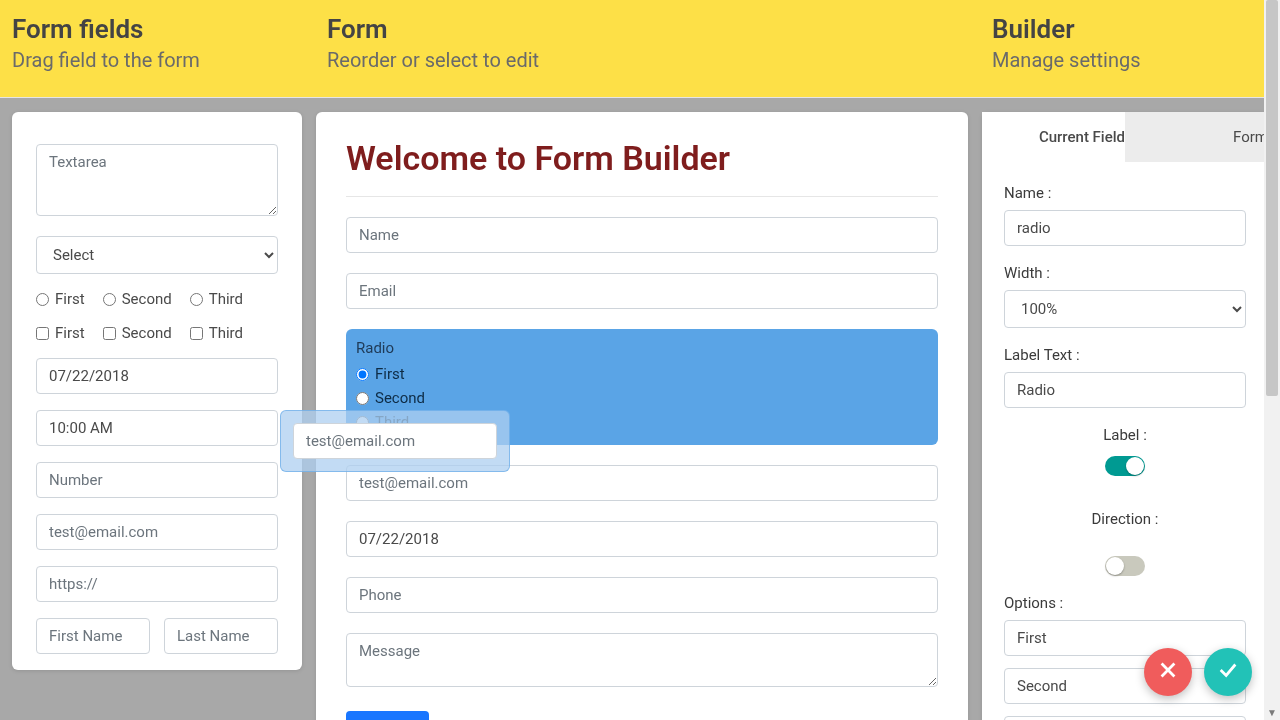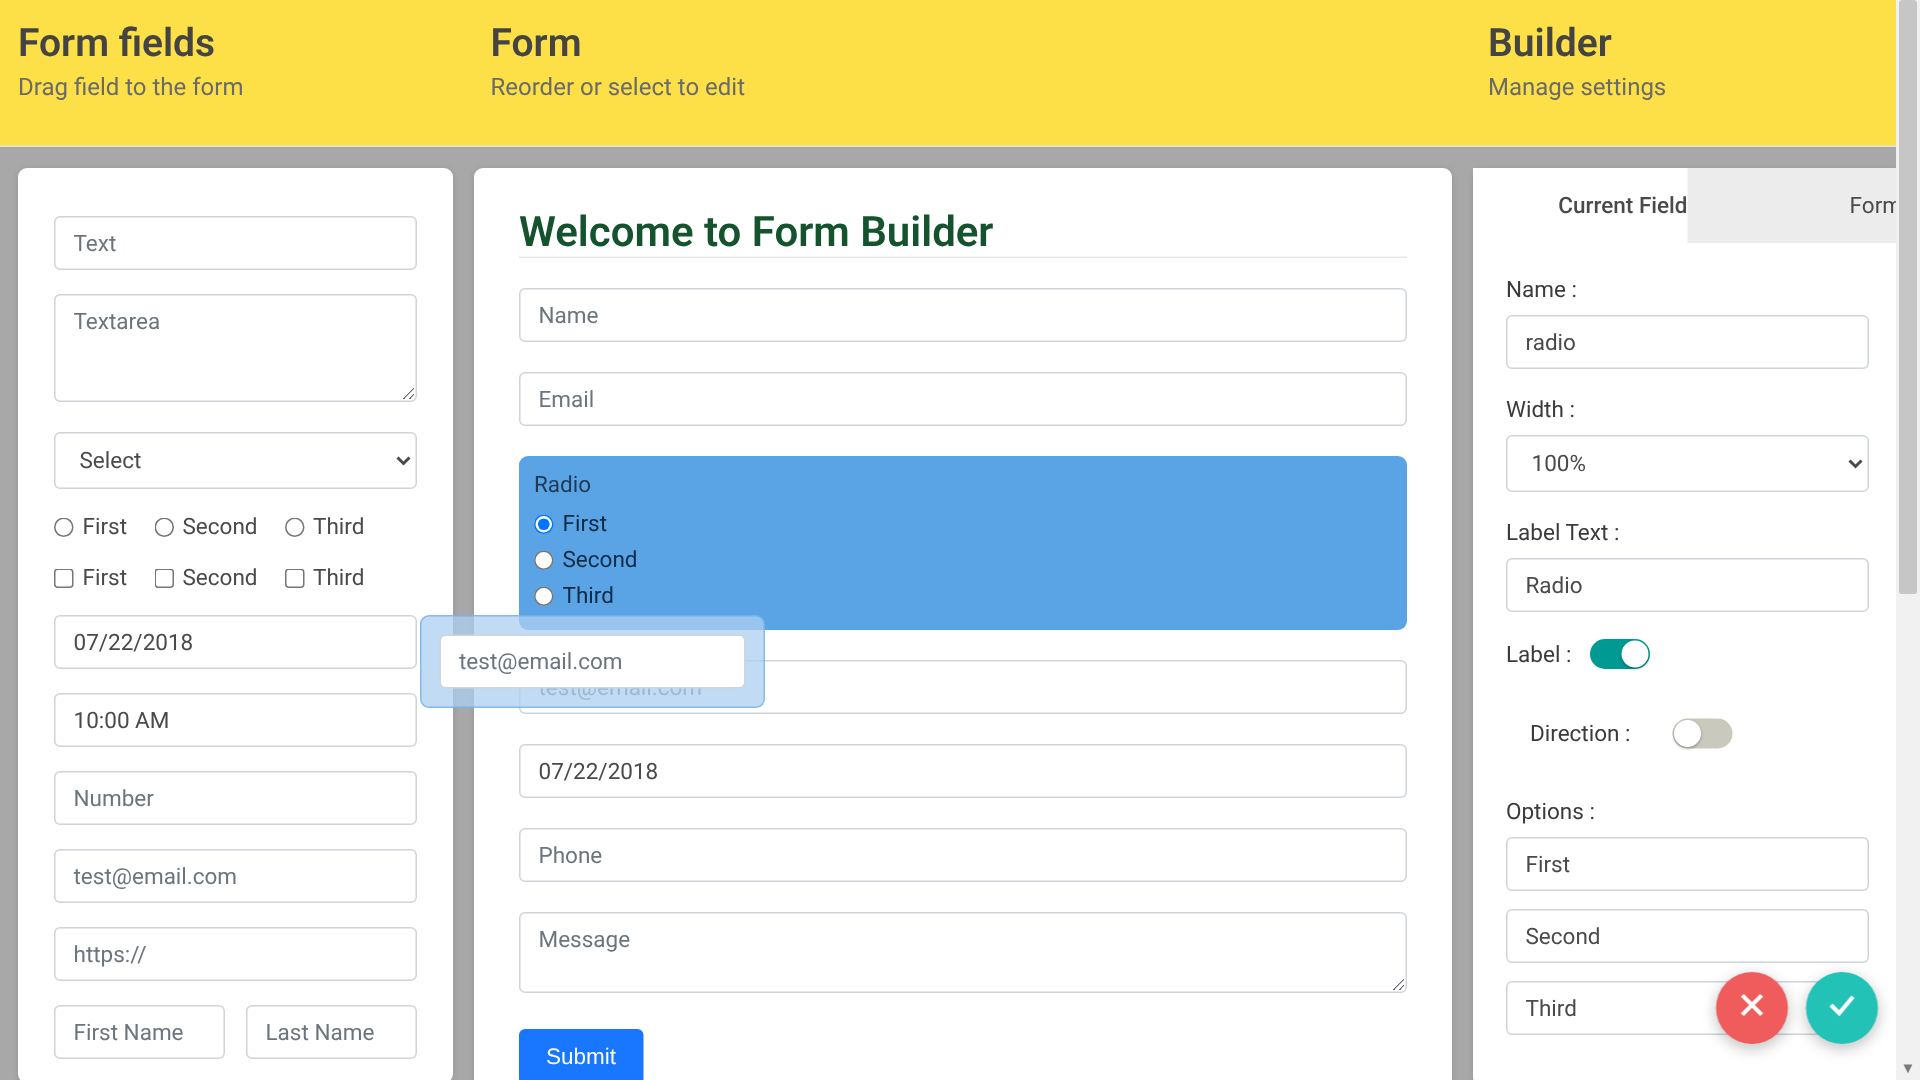--- a/index.html
+++ b/index.html
@@ -16,21 +16,21 @@
     border-bottom: 1px solid #e5e5e5;
     height: 98px;
   }
   .top-col {
     padding: 14px 12px 10px 12px;
   }
   .top-col.left { width: 315px; }
   .top-col.mid  { flex: 1; }
   .top-col.right{ width: 300px; }
   .top-title { font-size: 26px; font-weight: 600; color: #444; }
-  .top-sub   { font-size: 16px; color: #6a6a6a; margin-top: 4px; }
+  .top-sub   { font-size: 20px; color: #6a6a6a; margin-top: 4px; }
 
   .workspace {
     display: flex;
     gap: 14px;
     padding: 14px 12px 8px 12px;
     align-items: flex-start;
   }
 
   .panel {
     background: #fff;
@@ -54,21 +54,21 @@
   textarea.field-input { resize: both; height: 72px; }
   .field-input::placeholder { color: #6c757d; }
   .mb { margin-bottom: 16px; }
 
   .radio-row, .check-row { display:flex; gap: 18px; font-size: 15px; color:#4a4a4a; }
   .radio-row label, .check-row label { display:flex; align-items:center; gap:6px; }
 
   .half-row { display:flex; gap: 14px; }
   .half-row .field-input { flex:1; }
 
-  .form-title { font-size: 28px; font-weight: 600; color:#14532d; }
+  .form-title { font-size: 34px; font-weight: 600; color:#7f1d1d; margin-bottom: 18px; }
   .hr { border: none; border-top: 1px solid #e6e6e6; margin-bottom: 20px; }
 
   .form-field { margin-bottom: 20px; }
   .form-field .field-input { width:100%; }
 
   .selected-block {
     background: #5aa4e6;
     border-radius: 6px;
     padding: 10px 10px 14px 10px;
     color: #1b3b59;
@@ -124,21 +124,21 @@
     background:#c9c9bd; position:relative; vertical-align:middle; cursor:pointer;
   }
   .toggle .knob {
     width:18px; height:18px; border-radius:50%; background:#fff;
     position:absolute; top:1px; left:1px; transition:.15s;
     box-shadow:0 1px 2px rgba(0,0,0,.3);
   }
   .toggle.on { background:#009a92; }
   .toggle.on .knob { left:21px; }
 
-  .row-inline { display:flex; align-items:center; gap:12px; }
+  .row-inline { display:flex; align-items:center; gap:12px;flex-direction:column; }
 
   .fab {
     position:fixed; bottom:24px; width:48px; height:48px; border-radius:50%;
     display:flex; align-items:center; justify-content:center;
     box-shadow:0 3px 10px rgba(0,0,0,.25); cursor:pointer;
   }
   .fab.cancel { right: 88px; background:#f05c5c; }
   .fab.ok     { right: 28px; background:#22c2b7; }
   .fab svg { width:22px; height:22px; fill:none; stroke:#fff; stroke-width:3; }
 
@@ -173,21 +173,20 @@
   </div>
   <div class="top-col right">
     <div class="top-title">Builder</div>
     <div class="top-sub">Manage settings</div>
   </div>
 </div>
 
 <div class="workspace">
 
   <div class="panel left">
-    <div class="mb"><input class="field-input" placeholder="Text" style=""></div>
     <div class="mb"><textarea class="field-input" placeholder="Textarea" style=""></textarea></div>
     <div class="mb">
       <select class="field-input">
         <option>Select</option>
       </select>
     </div>
     <div class="mb radio-row">
       <label>
           <input type="radio" name="pr" style="">
           <span>First</span>

